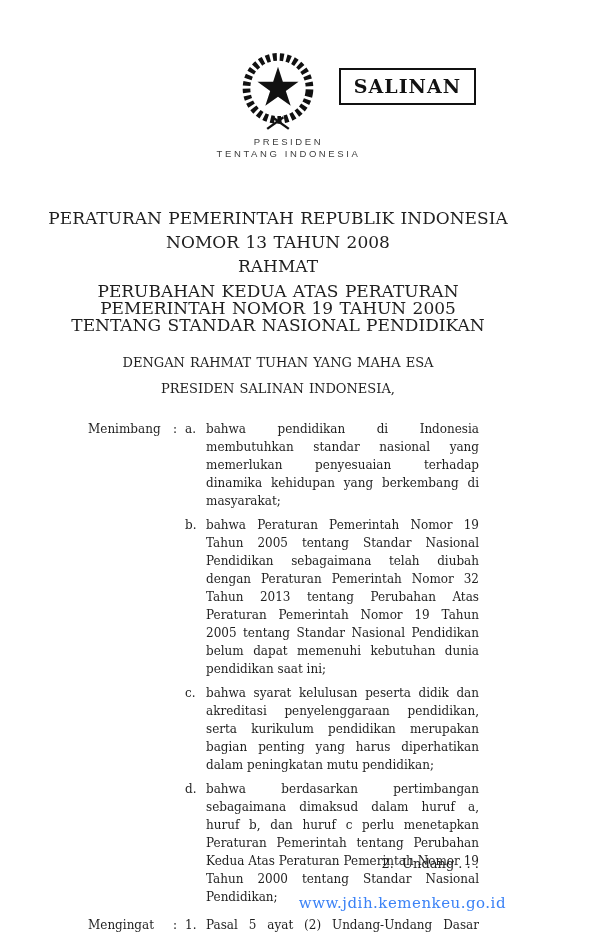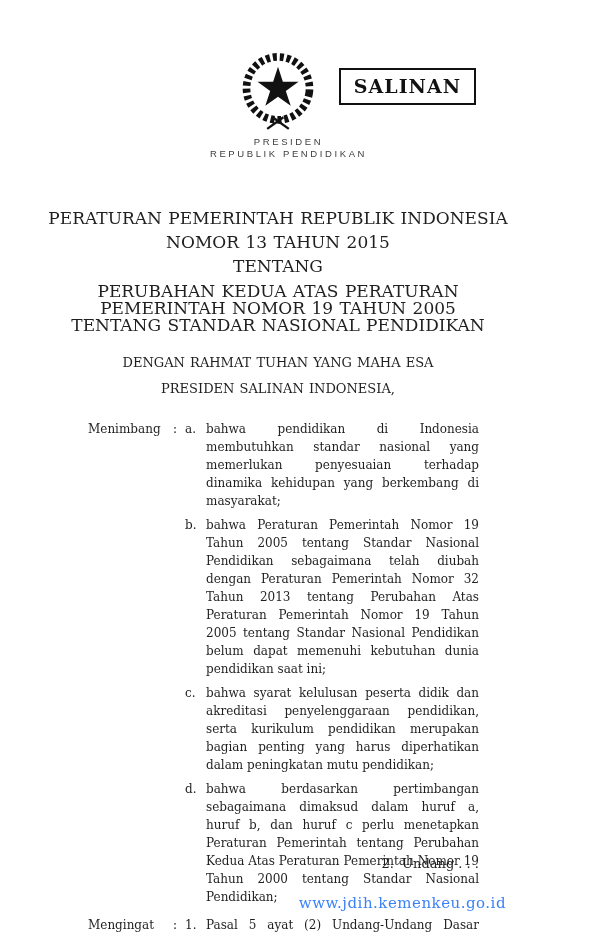--- a/index.html
+++ b/index.html
@@ -68,27 +68,27 @@
   <div class="emblem-wrap">
     <svg class="emblem-svg" width="90" height="80" viewBox="0 0 100 88" xmlns="http://www.w3.org/2000/svg">
       <circle cx="50" cy="40" r="35" fill="none" stroke="#111" stroke-width="8.5" stroke-dasharray="4.5 3.2" transform="rotate(8 50 40)"></circle>
       <polygon fill="#111" points="50,16 55.4,32.6 72.8,32.6 58.7,42.8 64.1,59.4 50,49.2 35.9,59.4 41.3,42.8 27.2,32.6 44.6,32.6"></polygon>
       <line x1="38" y1="85" x2="56" y2="72" stroke="#111" stroke-width="2.6"></line>
       <line x1="62" y1="85" x2="44" y2="72" stroke="#111" stroke-width="2.6"></line>
     </svg>
   </div>
   <div class="presiden-lines">
     <div>PRESIDEN</div>
-    <div>REPUBLIK PENDIDIKAN</div>
+    <div>TENTANG INDONESIA</div>
   </div>
 
   <div class="title-block">
     <div class="title-line">PERATURAN PEMERINTAH REPUBLIK INDONESIA</div>
-    <div class="title-line">NOMOR 13 TAHUN 2015</div>
-    <div class="title-line">TENTANG</div>
+    <div class="title-line">NOMOR 13 TAHUN 2008</div>
+    <div class="title-line">RAHMAT</div>
     <div class="title-wrapped">PERUBAHAN KEDUA ATAS PERATURAN PEMERINTAH NOMOR 19 TAHUN 2005 TENTANG STANDAR NASIONAL PENDIDIKAN</div>
   </div>
 
   <div class="preamble">
     <div class="preamble-line">DENGAN RAHMAT TUHAN YANG MAHA ESA</div>
     <div class="preamble-line">PRESIDEN SALINAN INDONESIA,</div>
   </div>
 
   <div class="clause section-menimbang">
     <div class="clause-label">Menimbang</div>

